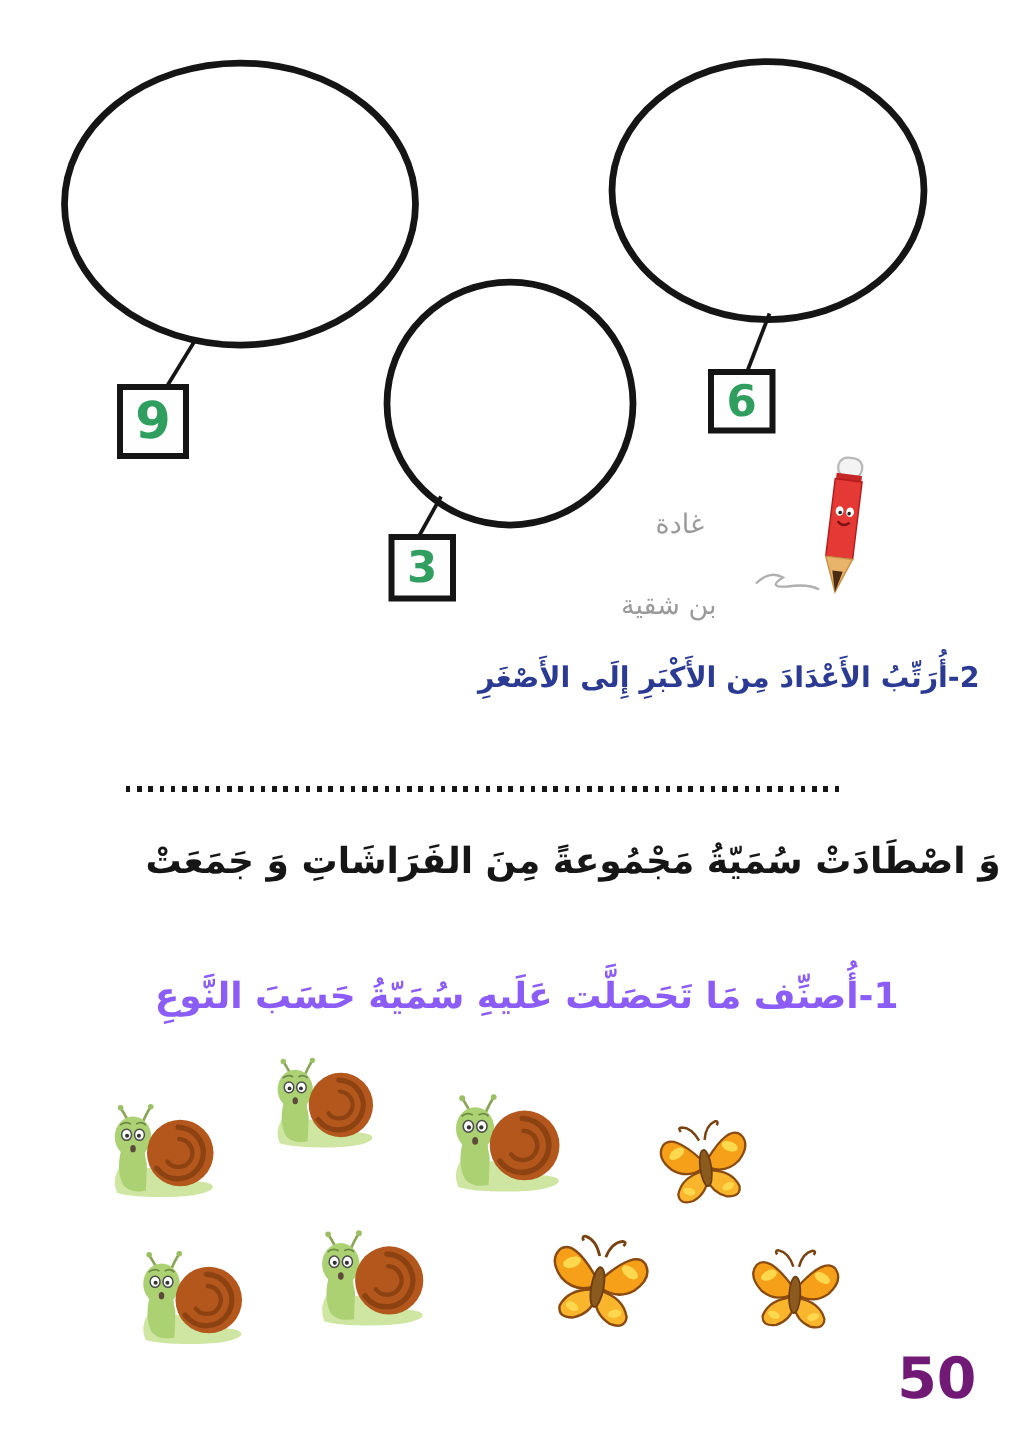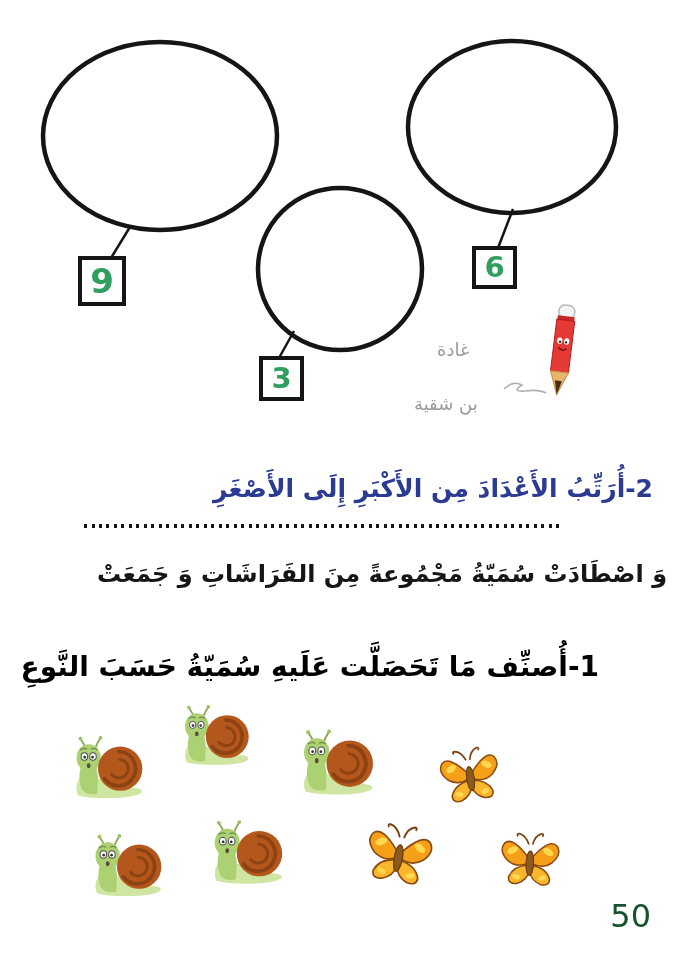--- a/index.html
+++ b/index.html
@@ -18,39 +18,39 @@
   .num-box.b9{left:78px;top:256px;width:40px;height:42px;font-size:34px;}
   .num-box.b6{left:472px;top:246px;width:37px;height:35px;font-size:29px;}
   .num-box.b3{left:259px;top:356px;width:37px;height:37px;font-size:29px;}
   
   .wm{position:absolute;color:#9a9a9a;font-weight:400;direction:rtl;white-space:nowrap;}
   .wm.l1{left:437px;top:339px;font-size:18px;}
   .wm.l2{left:414px;top:393px;font-size:18px;}
   .pencil-svg{position:absolute;left:498px;top:303px;width:86px;height:96px;}
   
   .ar{position:absolute;direction:rtl;white-space:nowrap;font-weight:700;line-height:1.5;}
-  .h2{right:26px;top:438px;font-size:25px;color:#2b3a92;margin-top:32px;}
-  .h1{right:80px;top:646px;font-size:28px;color:#000000;margin-left:36px;}
+  .h2{right:26px;top:438px;font-size:19px;color:#2b3a92;}
+  .h1{right:80px;top:646px;font-size:24px;color:#8b5cf6;margin-left:36px;}
   .story1{left:97px;top:556px;font-size:24px;color:#161616;}
   .story2{left:112px;top:602px;font-size:23px;color:#161616;}
   .dotted{
     position:absolute;left:84px;top:524px;width:478px;height:4px;
     background:repeating-linear-gradient(90deg,#161616 0 3px,transparent 3px 7.5px);
   }
   
   .animal{position:absolute;}
   .sn1{left:65px;top:735px;width:86px;height:68px;}
   .sn2{left:174px;top:704px;width:83px;height:66px;}
   .sn3{left:292px;top:728px;width:90px;height:72px;}
   .sn4{left:84px;top:833px;width:86px;height:68px;}
   .sn5{left:203px;top:819px;width:88px;height:70px;}
   .bf1{left:440px;top:745px;width:60px;height:60px;transform:rotate(-8deg);}
   .bf2{left:366px;top:821px;width:66px;height:66px;transform:rotate(10deg);}
   .bf3{left:500px;top:829px;width:60px;height:61px;transform:rotate(3deg);}
-  .page-num{position:absolute;right:28px;top:897px;font-size:32px;color:#14532d;font-weight:400;}
+  .page-num{position:absolute;right:28px;top:897px;font-size:38px;color:#701a75;font-weight:700;}
 </style>
 </head>
 <body>
 
 <div class="page">
 
   <svg width="0" height="0" style="position:absolute" aria-hidden="true">
     <defs>
       <g id="snail">
         <path d="M31,22 Q26,12 22,6" stroke="#8aa657" stroke-width="2.5" fill="none"></path>

